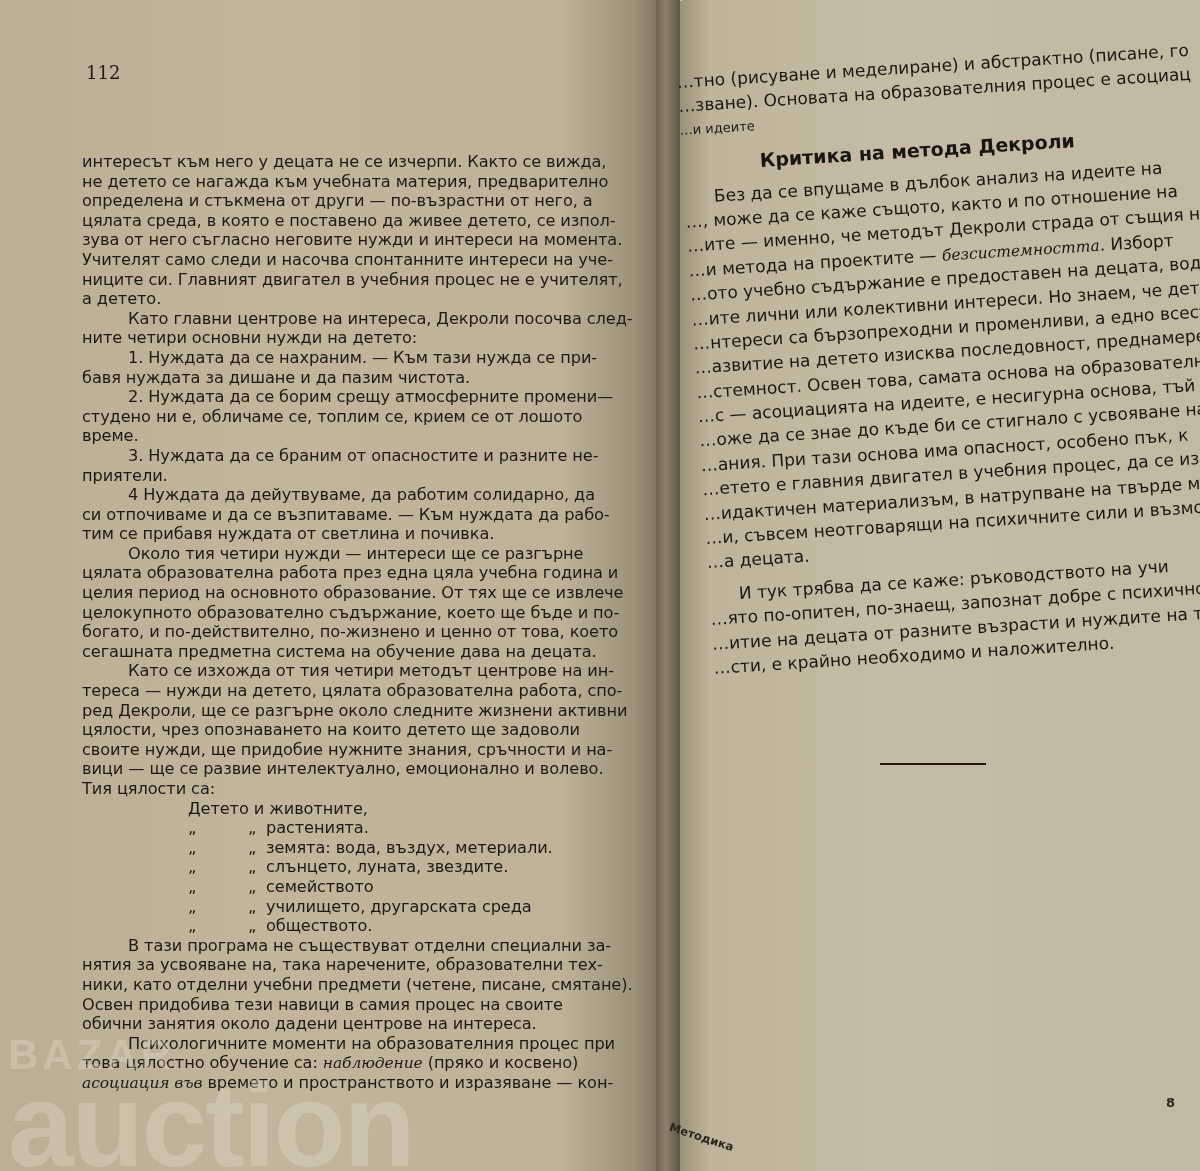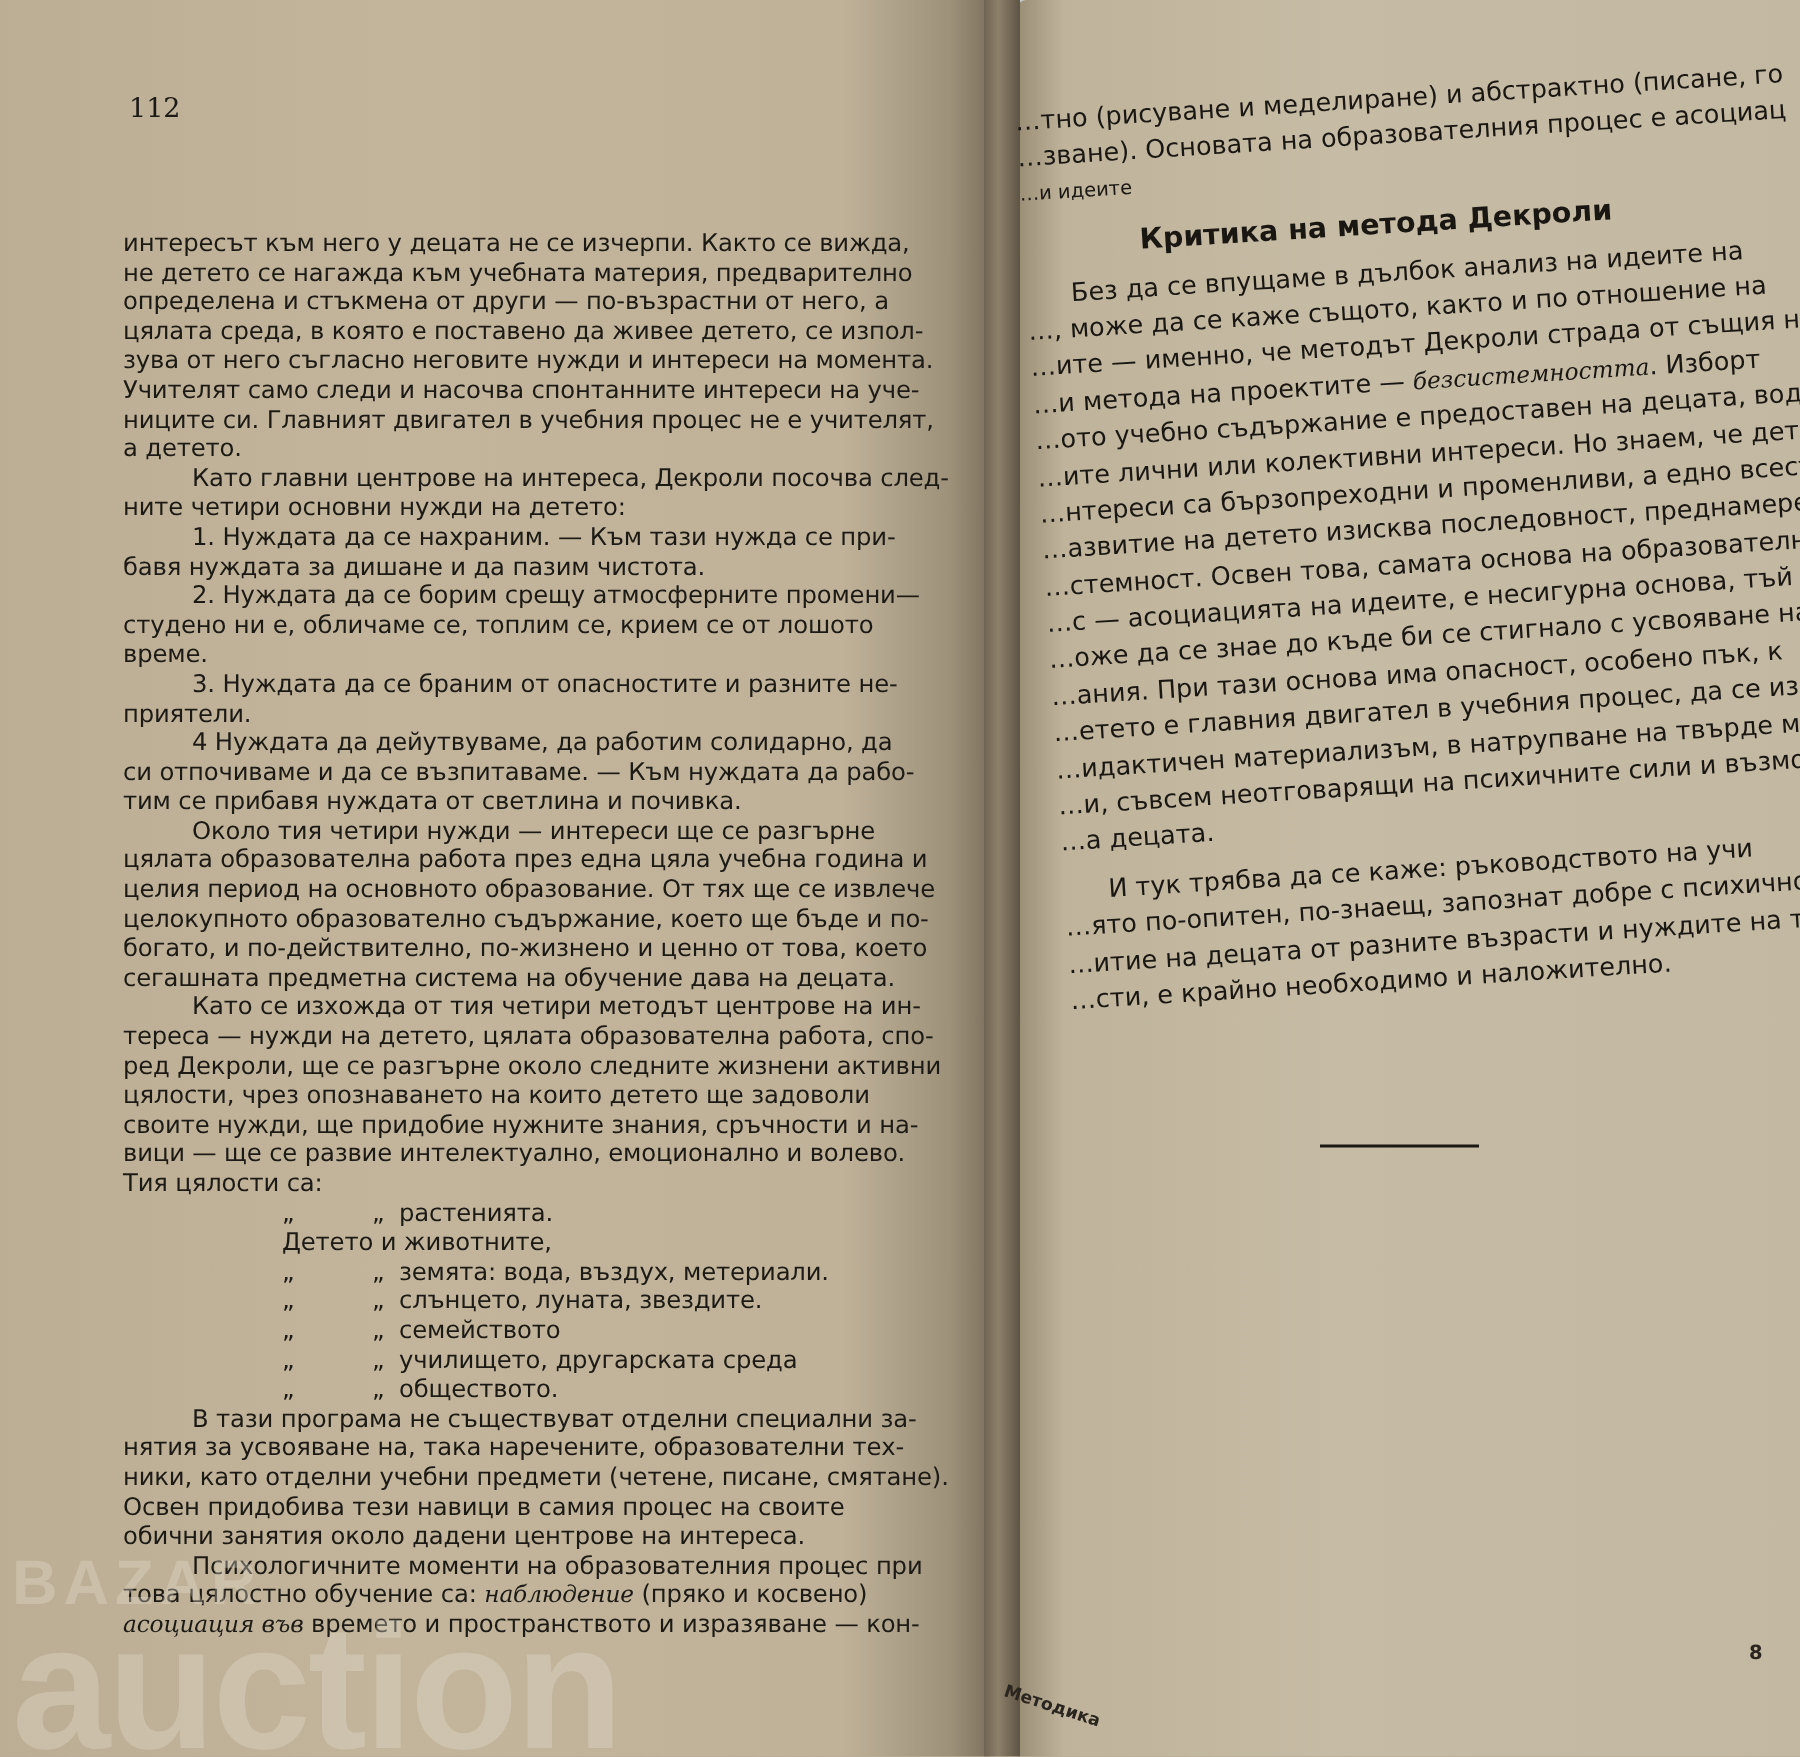--- a/index.html
+++ b/index.html
@@ -90,22 +90,22 @@
   <div class="ln">сегашната предметна система на обучение дава на децата.</div>
 
   <div class="ln ind">Като се изхожда от тия четири методът центрове на ин-</div>
   <div class="ln">тереса — нужди на детето, цялата образователна работа, спо-</div>
   <div class="ln">ред Декроли, ще се разгърне около следните жизнени активни</div>
   <div class="ln">цялости, чрез опознаването на които детето ще задоволи</div>
   <div class="ln">своите нужди, ще придобие нужните знания, сръчности и на-</div>
   <div class="ln">вици — ще се развие интелектуално, емоционално и волево.</div>
   <div class="ln">Тия цялости са:</div>
 
+  <div class="ln list">Детето и животните,</div>
   <div class="ln list"><span class="q">„</span><span class="q2">„</span><span>растенията.</span></div>
-  <div class="ln list">Детето и животните,</div>
   <div class="ln list"><span class="q">„</span><span class="q2">„</span><span>земята: вода, въздух, метериали.</span></div>
   <div class="ln list"><span class="q">„</span><span class="q2">„</span><span>слънцето, луната, звездите.</span></div>
   <div class="ln list"><span class="q">„</span><span class="q2">„</span><span>семейството</span></div>
   <div class="ln list"><span class="q">„</span><span class="q2">„</span><span>училището, другарската среда</span></div>
   <div class="ln list"><span class="q">„</span><span class="q2">„</span><span>обществото.</span></div>
 
   <div class="ln ind">В тази програма не съществуват отделни специални за-</div>
   <div class="ln">нятия за усвояване на, така наречените, образователни тех-</div>
   <div class="ln">ники, като отделни учебни предмети (четене, писане, смятане).</div>
   <div class="ln">Освен придобива тези навици в самия процес на своите</div>

